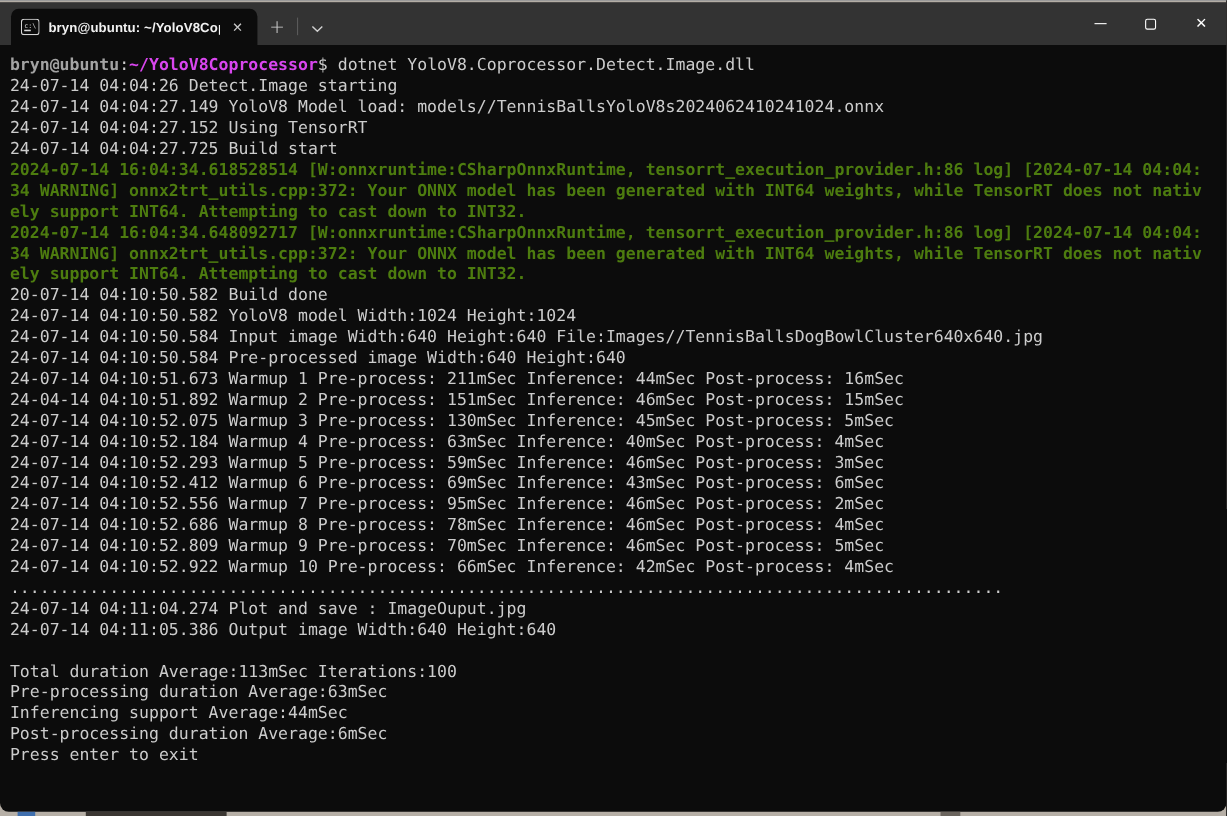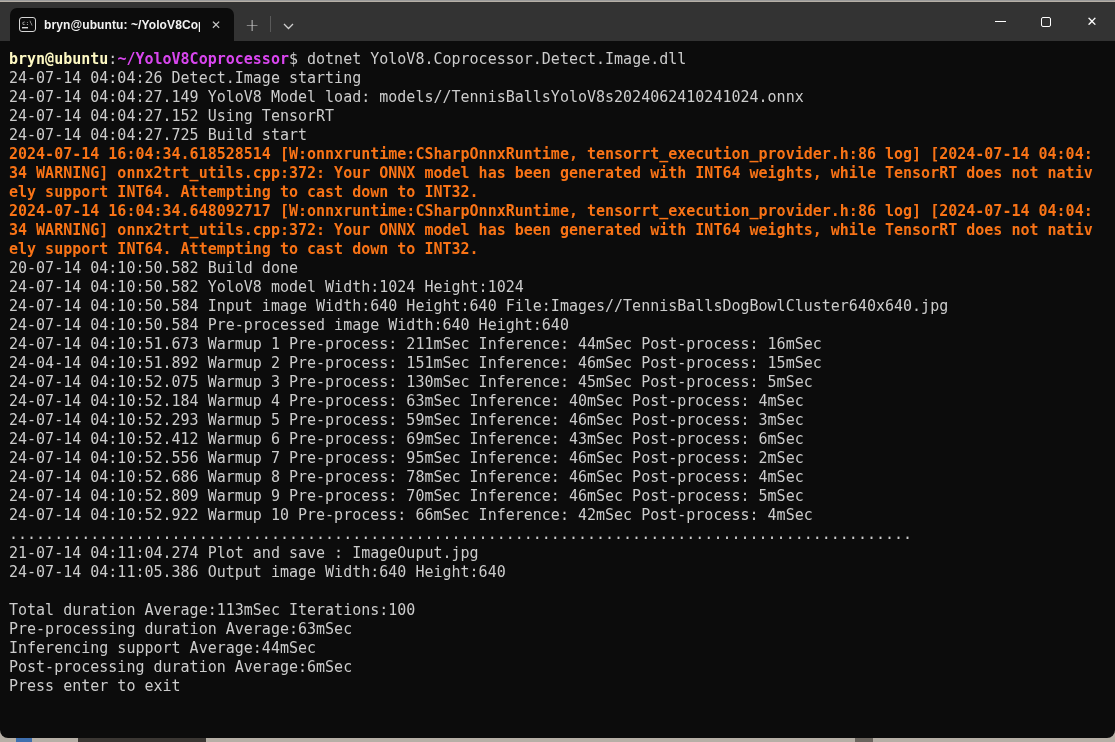--- a/index.html
+++ b/index.html
@@ -47,22 +47,22 @@
   
   .terminal {
     position:absolute; top:40px; left:0; right:0; bottom:4px;
     background:#0c0c0c; border-radius:0 0 8px 8px;
     padding:9px 0 0 9px;
     font-family:"DejaVu Sans Mono", monospace;
     font-size:15px; line-height:19px; color:#cccccc;
     overflow:hidden; cursor:text;
   }
   .line { white-space:pre; min-height:19px; }
-  .line.warning { color:#f97316; font-weight:bold; }
-  .prompt-user { color:#fef9c3; font-weight:bold; }
+  .line.warning { color:#4d7c0f; font-weight:bold; }
+  .prompt-user { color:#a3a3a3; font-weight:bold; }
   .prompt-path { color:#d946ef; font-weight:bold; }
   
   .desktop-edge { position:absolute; left:0; right:0; bottom:0; height:5px; }
   .edge-blue  { position:absolute; left:16px;  width:16px;  bottom:0; height:4px; background:#3f6fae; }
   .edge-dark1 { position:absolute; left:78px;  width:128px; bottom:0; height:4px; background:#3b3733; }
   .edge-dark2 { position:absolute; left:855px; width:18px;  bottom:0; height:4px; background:#6b655e; }
 </style>
 </head>
 <body>
 
@@ -122,21 +122,21 @@
         <div class="line">24-04-14 04:10:51.892 Warmup 2 Pre-process: 151mSec Inference: 46mSec Post-process: 15mSec</div>
         <div class="line">24-07-14 04:10:52.075 Warmup 3 Pre-process: 130mSec Inference: 45mSec Post-process: 5mSec</div>
         <div class="line">24-07-14 04:10:52.184 Warmup 4 Pre-process: 63mSec Inference: 40mSec Post-process: 4mSec</div>
         <div class="line">24-07-14 04:10:52.293 Warmup 5 Pre-process: 59mSec Inference: 46mSec Post-process: 3mSec</div>
         <div class="line">24-07-14 04:10:52.412 Warmup 6 Pre-process: 69mSec Inference: 43mSec Post-process: 6mSec</div>
         <div class="line">24-07-14 04:10:52.556 Warmup 7 Pre-process: 95mSec Inference: 46mSec Post-process: 2mSec</div>
         <div class="line">24-07-14 04:10:52.686 Warmup 8 Pre-process: 78mSec Inference: 46mSec Post-process: 4mSec</div>
         <div class="line">24-07-14 04:10:52.809 Warmup 9 Pre-process: 70mSec Inference: 46mSec Post-process: 5mSec</div>
         <div class="line">24-07-14 04:10:52.922 Warmup 10 Pre-process: 66mSec Inference: 42mSec Post-process: 4mSec</div>
         <div class="line">....................................................................................................</div>
-        <div class="line">21-07-14 04:11:04.274 Plot and save : ImageOuput.jpg</div>
+        <div class="line">24-07-14 04:11:04.274 Plot and save : ImageOuput.jpg</div>
         <div class="line">24-07-14 04:11:05.386 Output image Width:640 Height:640</div>
         <div class="line">&nbsp;</div>
         <div class="line">Total duration Average:113mSec Iterations:100</div>
         <div class="line">Pre-processing duration Average:63mSec</div>
         <div class="line">Inferencing support Average:44mSec</div>
         <div class="line">Post-processing duration Average:6mSec</div>
         <div class="line">Press enter to exit</div>
       </div>
   </div>
 

